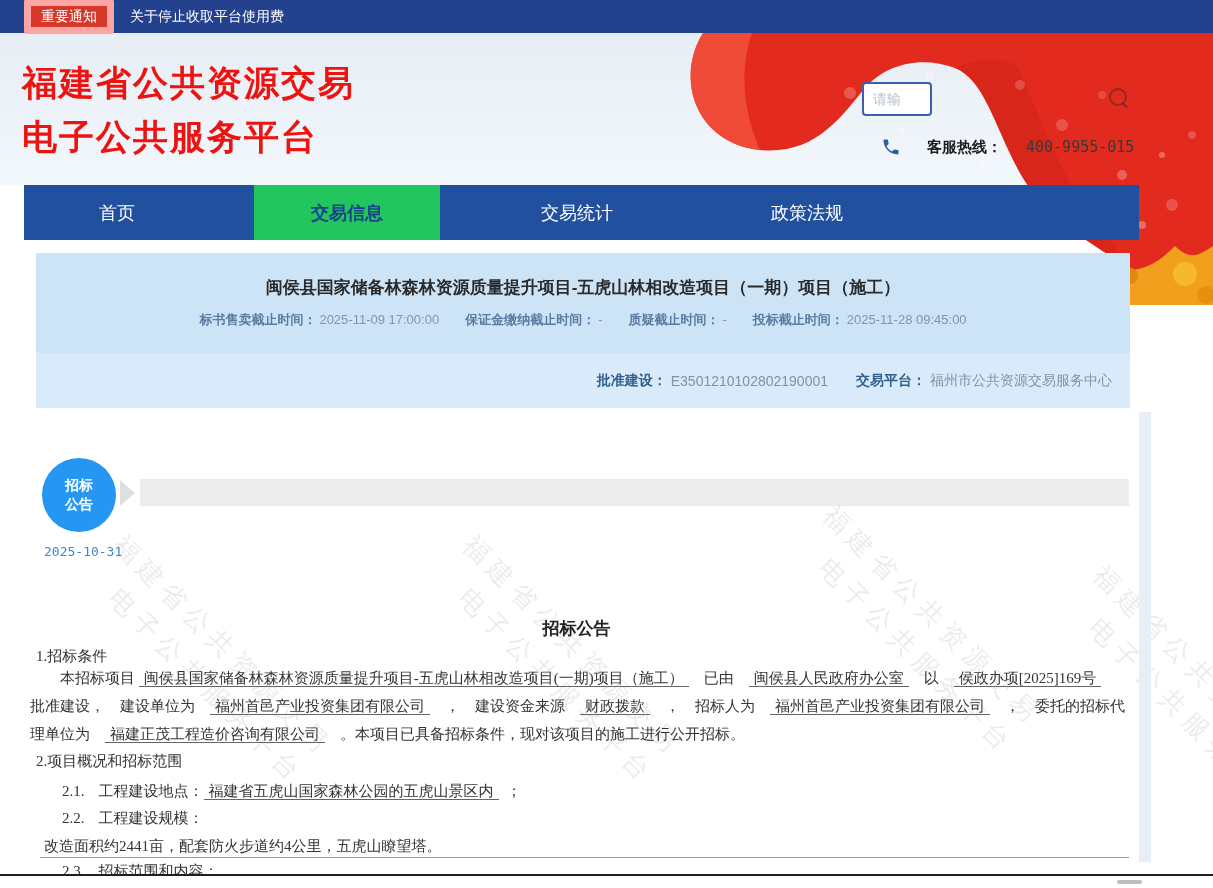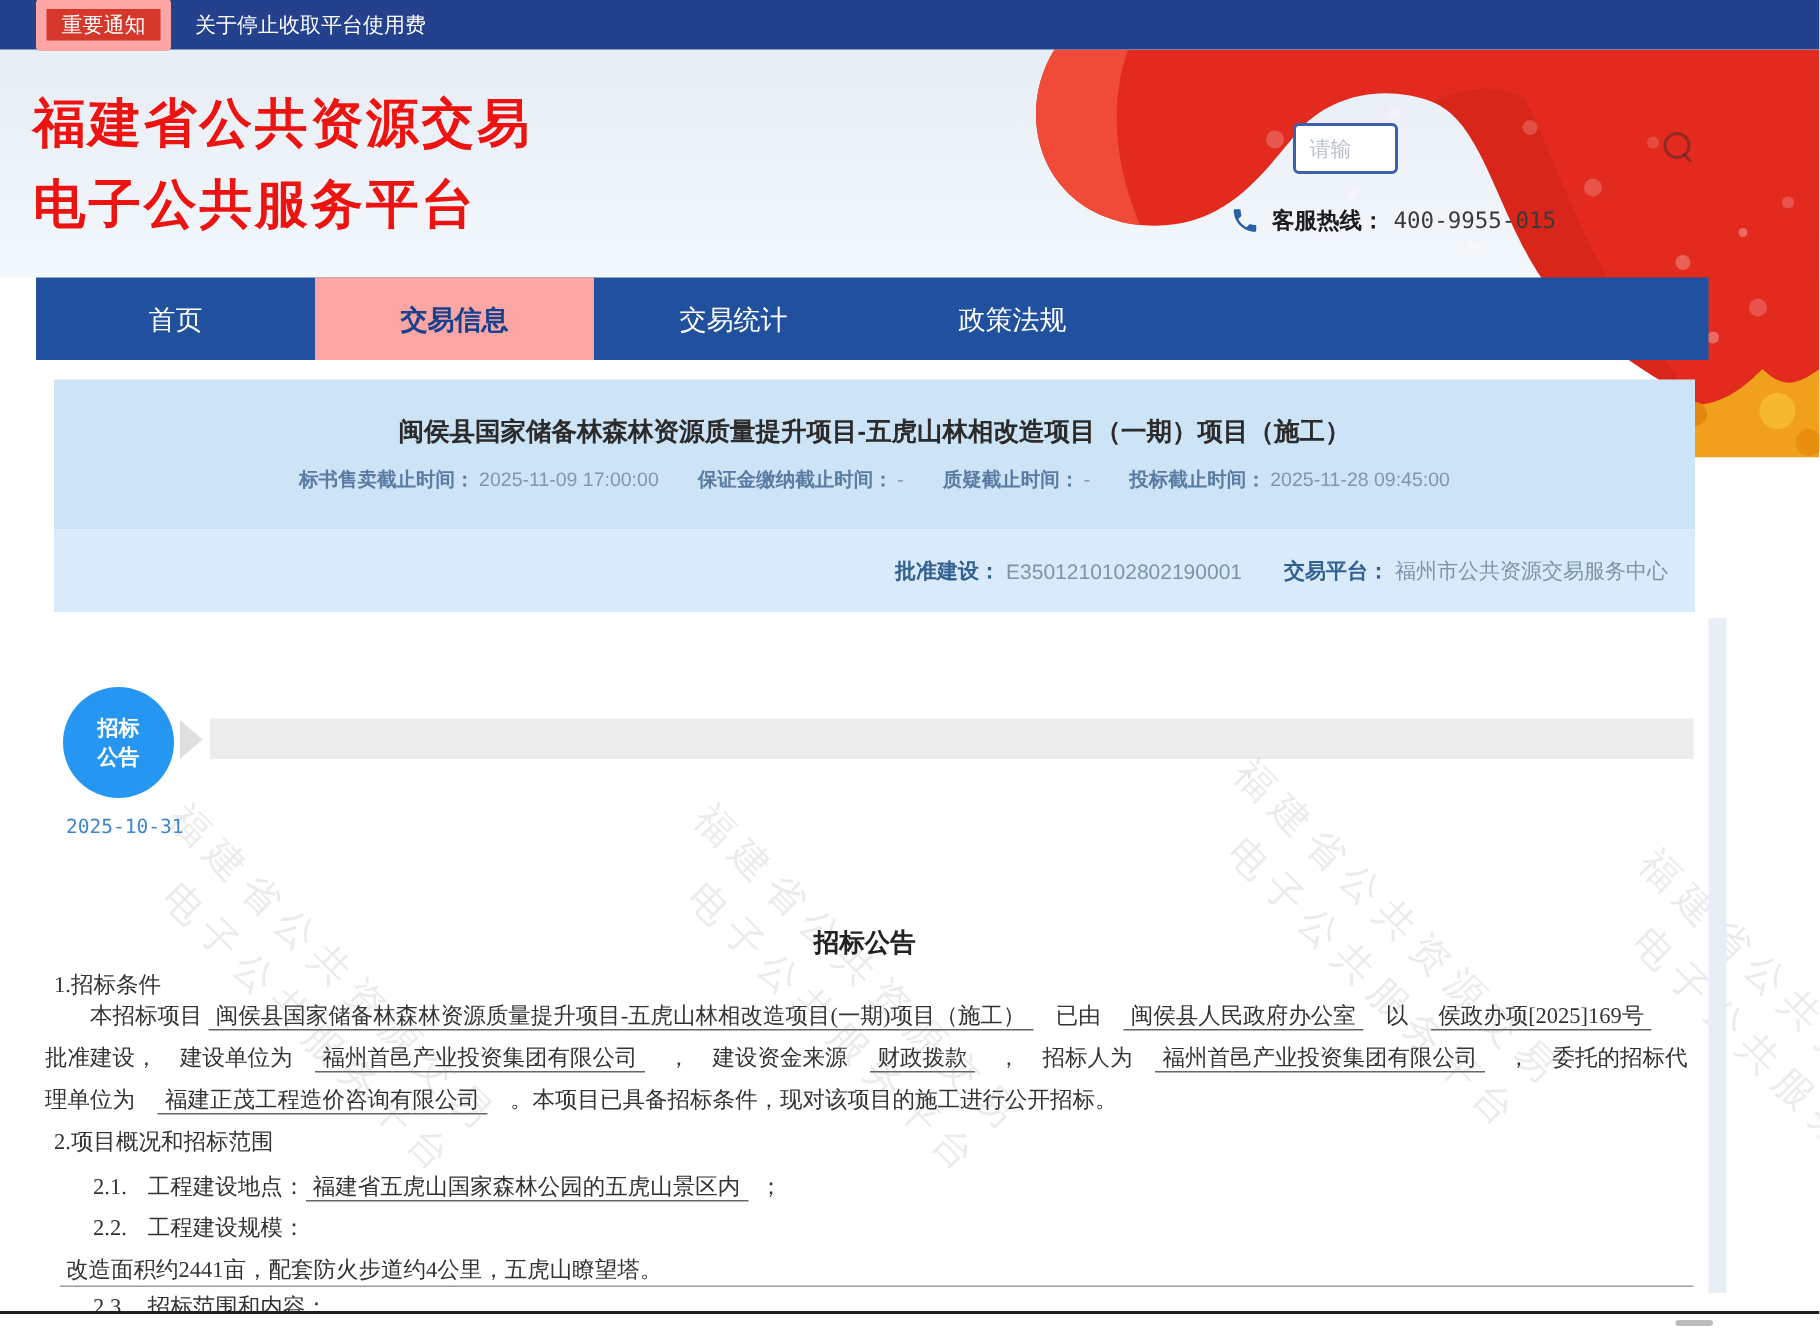--- a/index.html
+++ b/index.html
@@ -22,30 +22,30 @@
     font-size:35px;line-height:54px;letter-spacing:2px;transform:translateY(-34px);}
   .search-box{position:absolute;left:862px;top:82px;width:70px;height:34px;z-index:3;
     background:#ffffff;border:2px solid #3c5fae;border-radius:4px;box-sizing:border-box;}
   .search-box input{width:100%;height:100%;border:0;outline:none;background:transparent;
     font-size:14px;color:#555;padding:0 0 0 9px;box-sizing:border-box;font-family:"Liberation Sans",sans-serif;}
   .search-box input::placeholder{color:#b9c2cc;}
   .search-icon{position:absolute;left:1109px;top:88px;width:14px;height:14px;z-index:3;
     border:2px solid rgba(70,40,40,.5);border-radius:50%;}
   .search-icon::after{content:"";position:absolute;left:12px;top:12px;width:7px;height:2px;
     background:rgba(70,40,40,.5);transform:rotate(45deg);transform-origin:0 0;}
-  .hotline{position:absolute;left:820px;top:137px;z-index:3;display:flex;align-items:center;}
+  .hotline{position:absolute;left:881px;top:137px;z-index:3;display:flex;align-items:center;gap:18px;}
   .hotline .phone-ic{width:20px;height:20px;margin-right:8px;}
   .hotline-label{font-size:15px;font-weight:bold;color:#1c1c1c;}
   .hotline-number{font-size:15px;color:#3a3a3a;margin-left:6px;font-family:"DejaVu Sans Mono",monospace;}
   
   .nav{position:absolute;left:24px;top:185px;width:1115px;height:55px;background:#20509e;z-index:4;
-    display:flex;}
+    display:flex;gap:44px;}
   .nav .tab{width:186px;height:55px;display:flex;align-items:center;justify-content:center;
     color:#ffffff;font-size:18px;cursor:pointer;}
-  .nav .tab.active{background:#fca5a5;color:#17418c;font-weight:bold;}
+  .nav .tab.active{background:#22c55e;color:#17418c;font-weight:bold;}
   
   .panel{position:absolute;left:36px;top:253px;width:1094px;z-index:3;}
   .panel-top{background:#cde3f6;height:100px;}
   .panel-title{padding-top:23px;text-align:center;font-size:17px;font-weight:bold;color:#2b2b2b;}
   .deadlines{margin-top:12px;display:flex;justify-content:center;gap:26px;font-size:13px;}
   .deadlines .lbl{font-weight:bold;color:#5a7ca2;}
   .deadlines .val{color:#8296ab;margin-left:3px;}
   .panel-bottom{background:#d9eafa;height:55px;display:flex;align-items:center;justify-content:flex-end;
     padding-right:18px;font-size:14px;}
   .panel-bottom .lbl{font-weight:bold;color:#33618f;}

